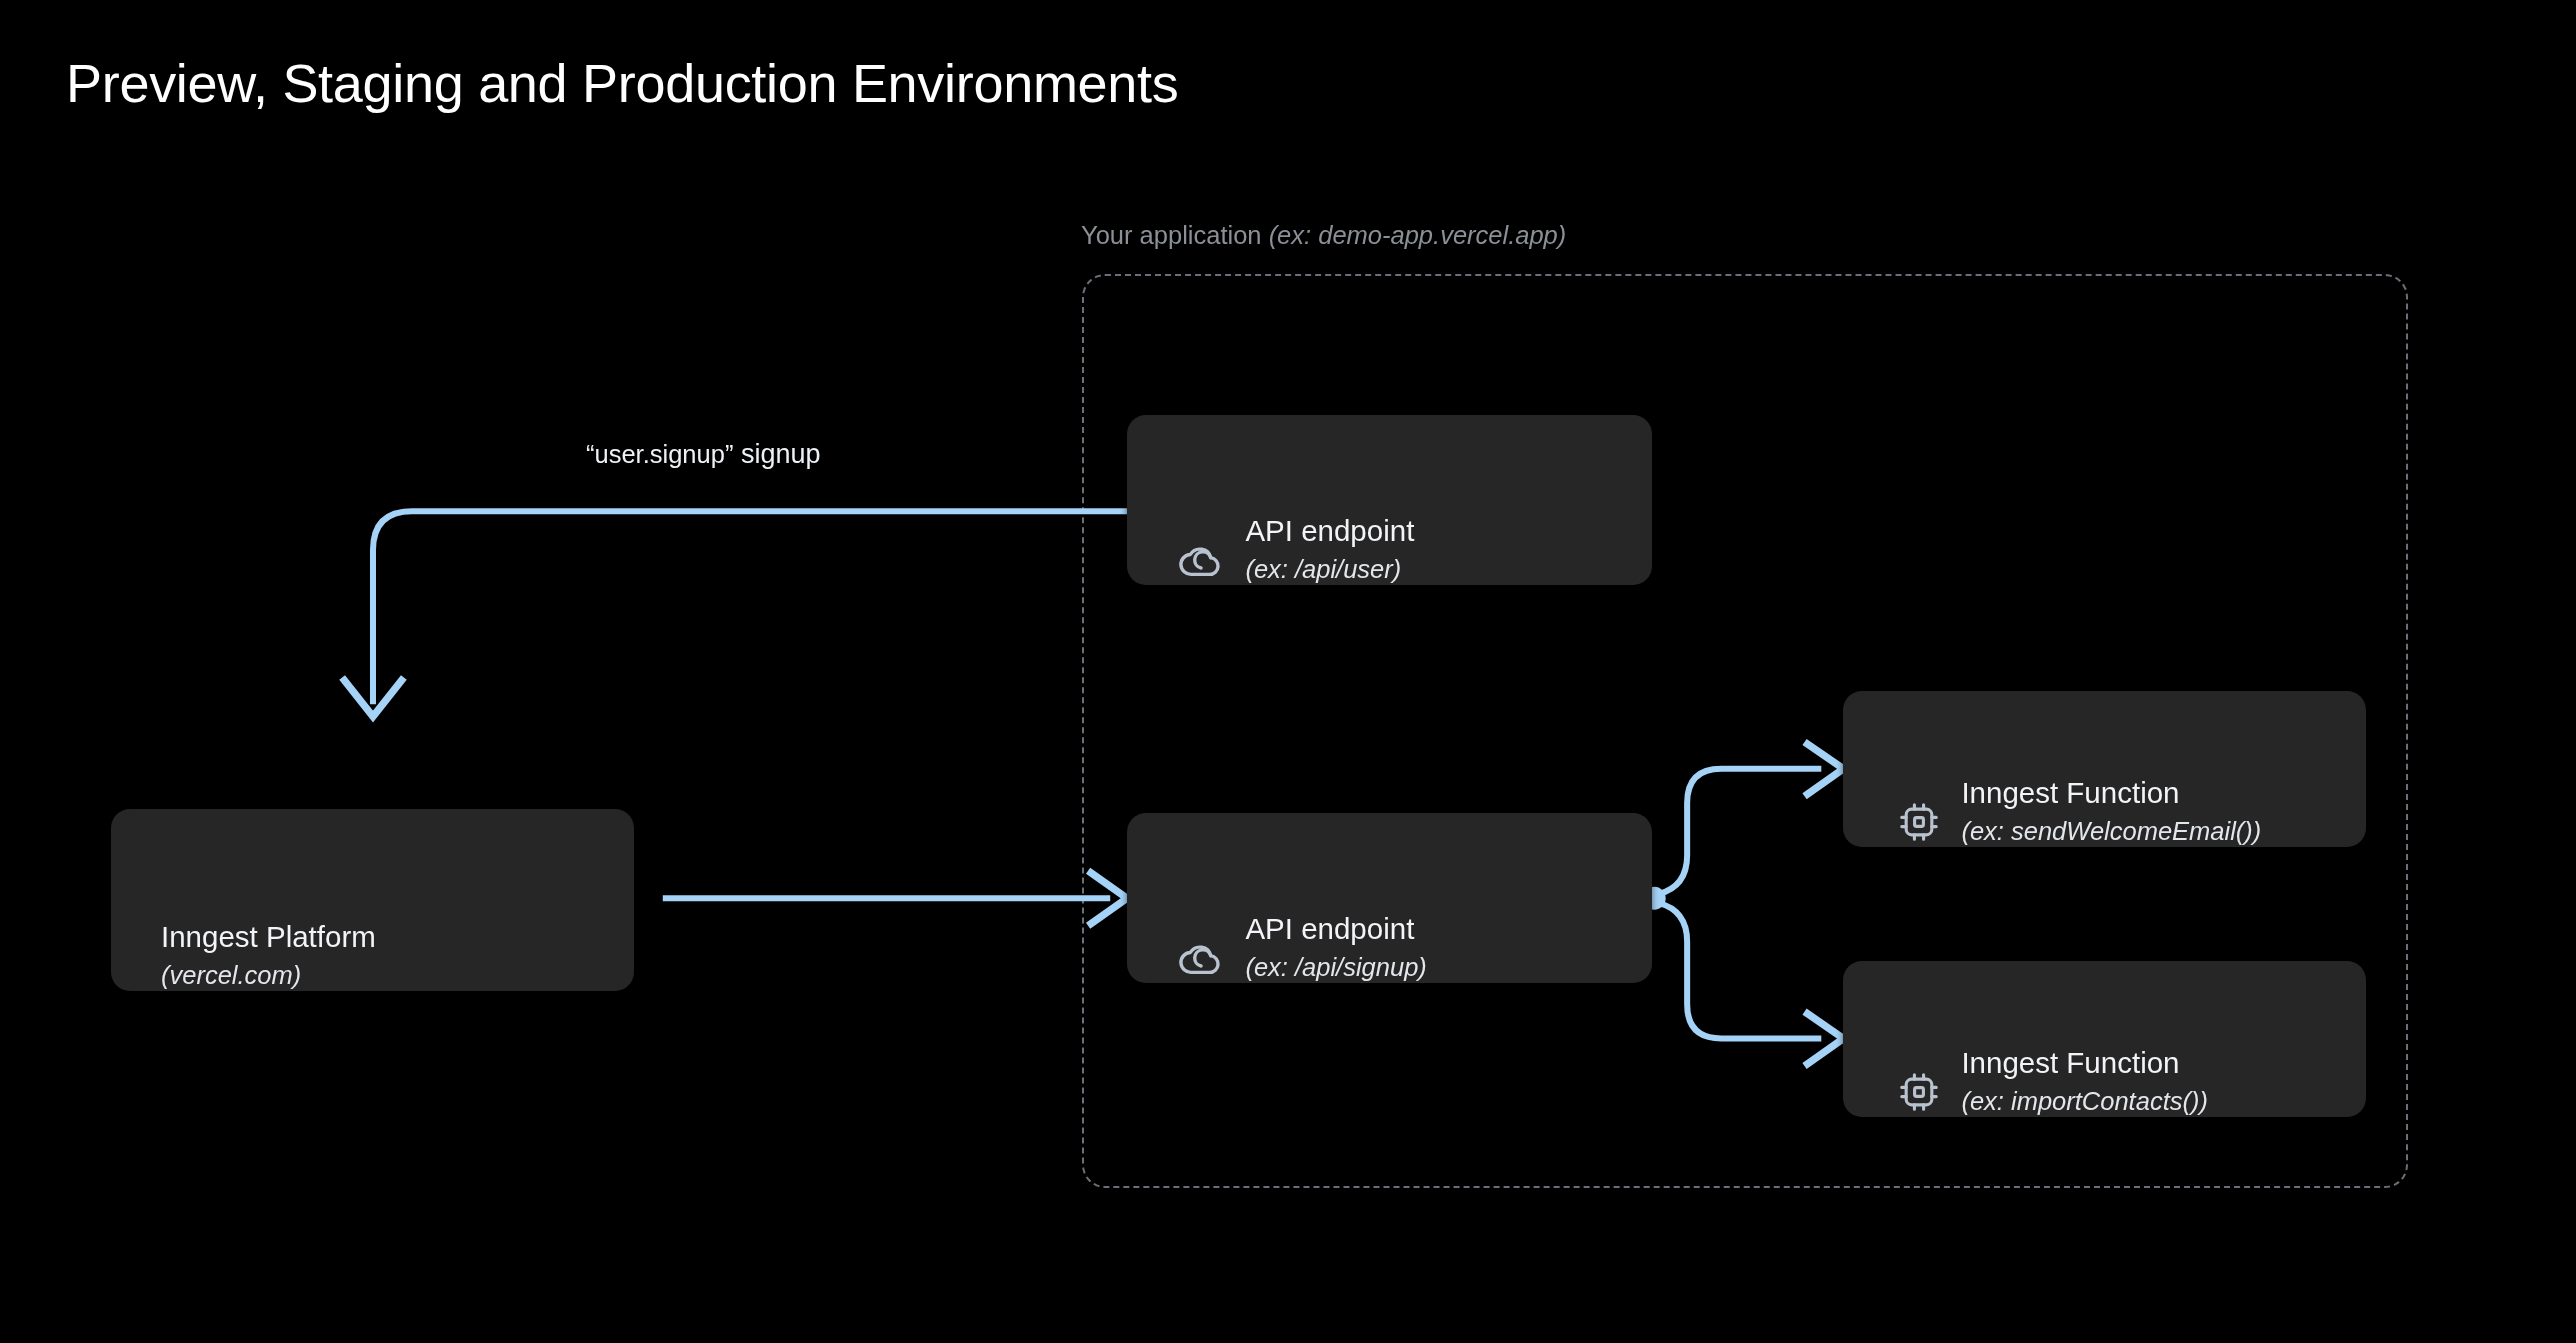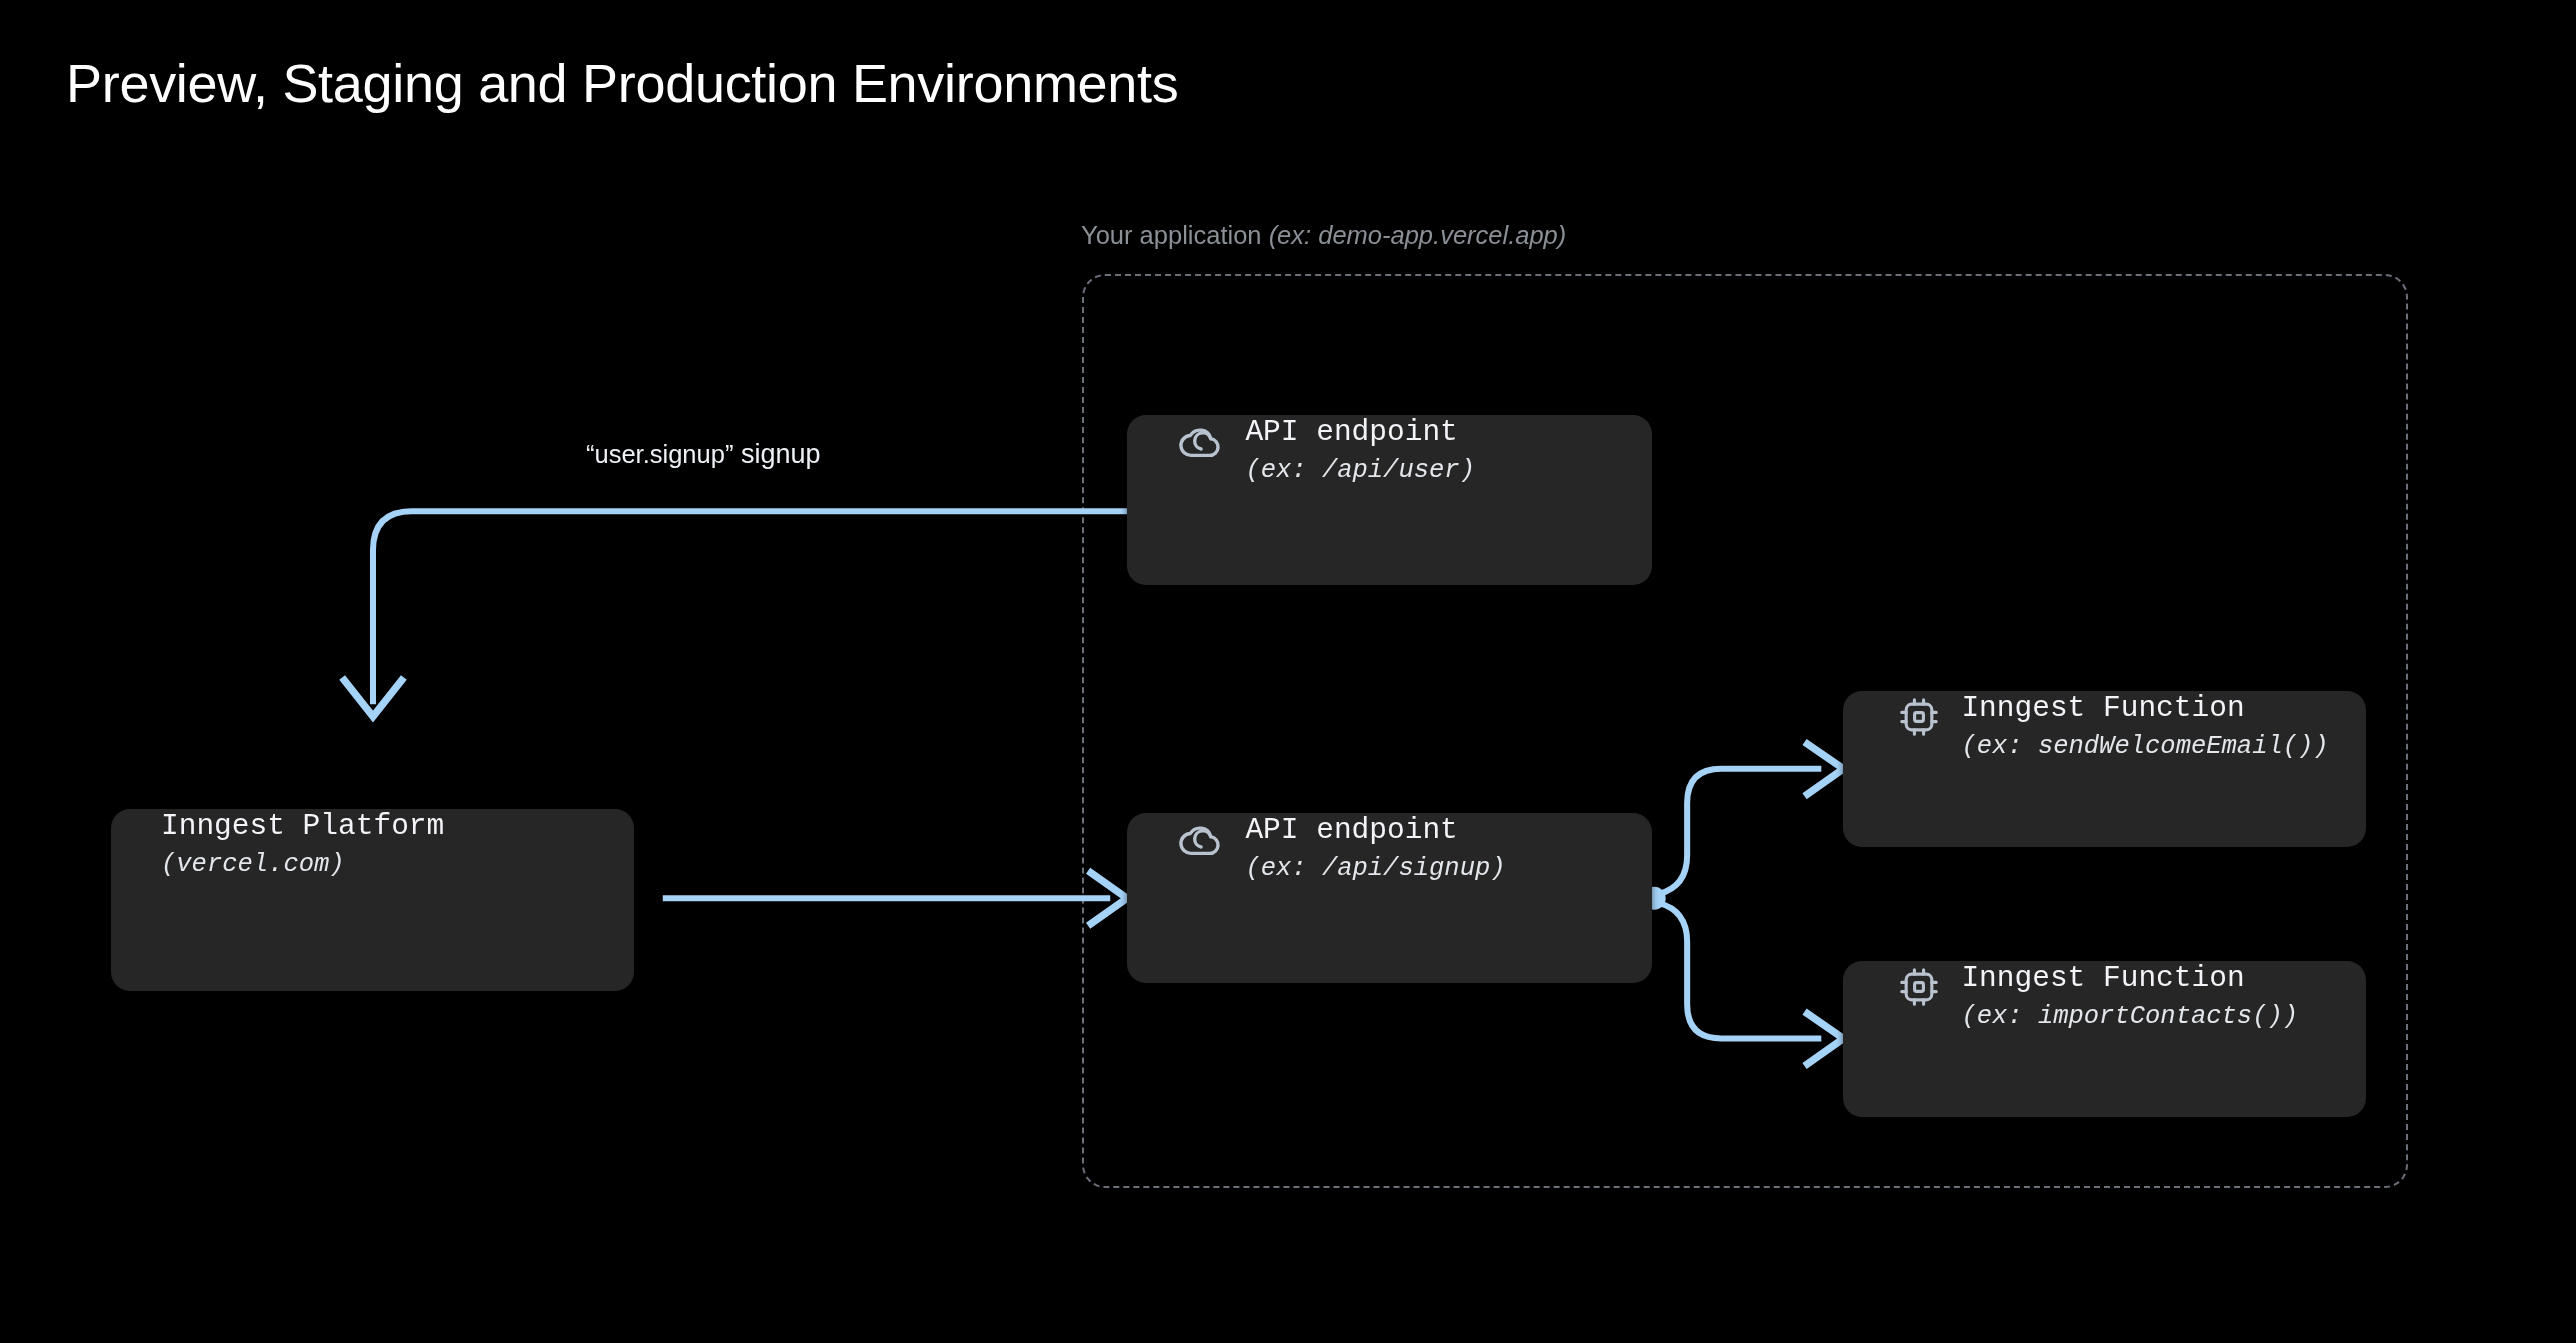--- a/index.html
+++ b/index.html
@@ -59,23 +59,22 @@
     background: transparent;
   }
 
   
   .node-card {
     position: absolute;
     background: #262626;
     border-radius: 19px;
     box-sizing: border-box;
     display: flex;
-    align-items: flex-start;
+    align-items: flex-end;
     box-shadow: 0 1.3px 6.7px rgba(0,0,0,0.55);
-    font-family: Liberation Mono, monospace;
   }
   .node-card.with-icon { padding-left: 50px; }
   .node-card.no-icon   { padding-left: 50px; }
 
   .card-icon {
     flex: 0 0 auto;
     width: 51px;
     height: 51px;
     margin-right: 17.4px;
     display: flex;

